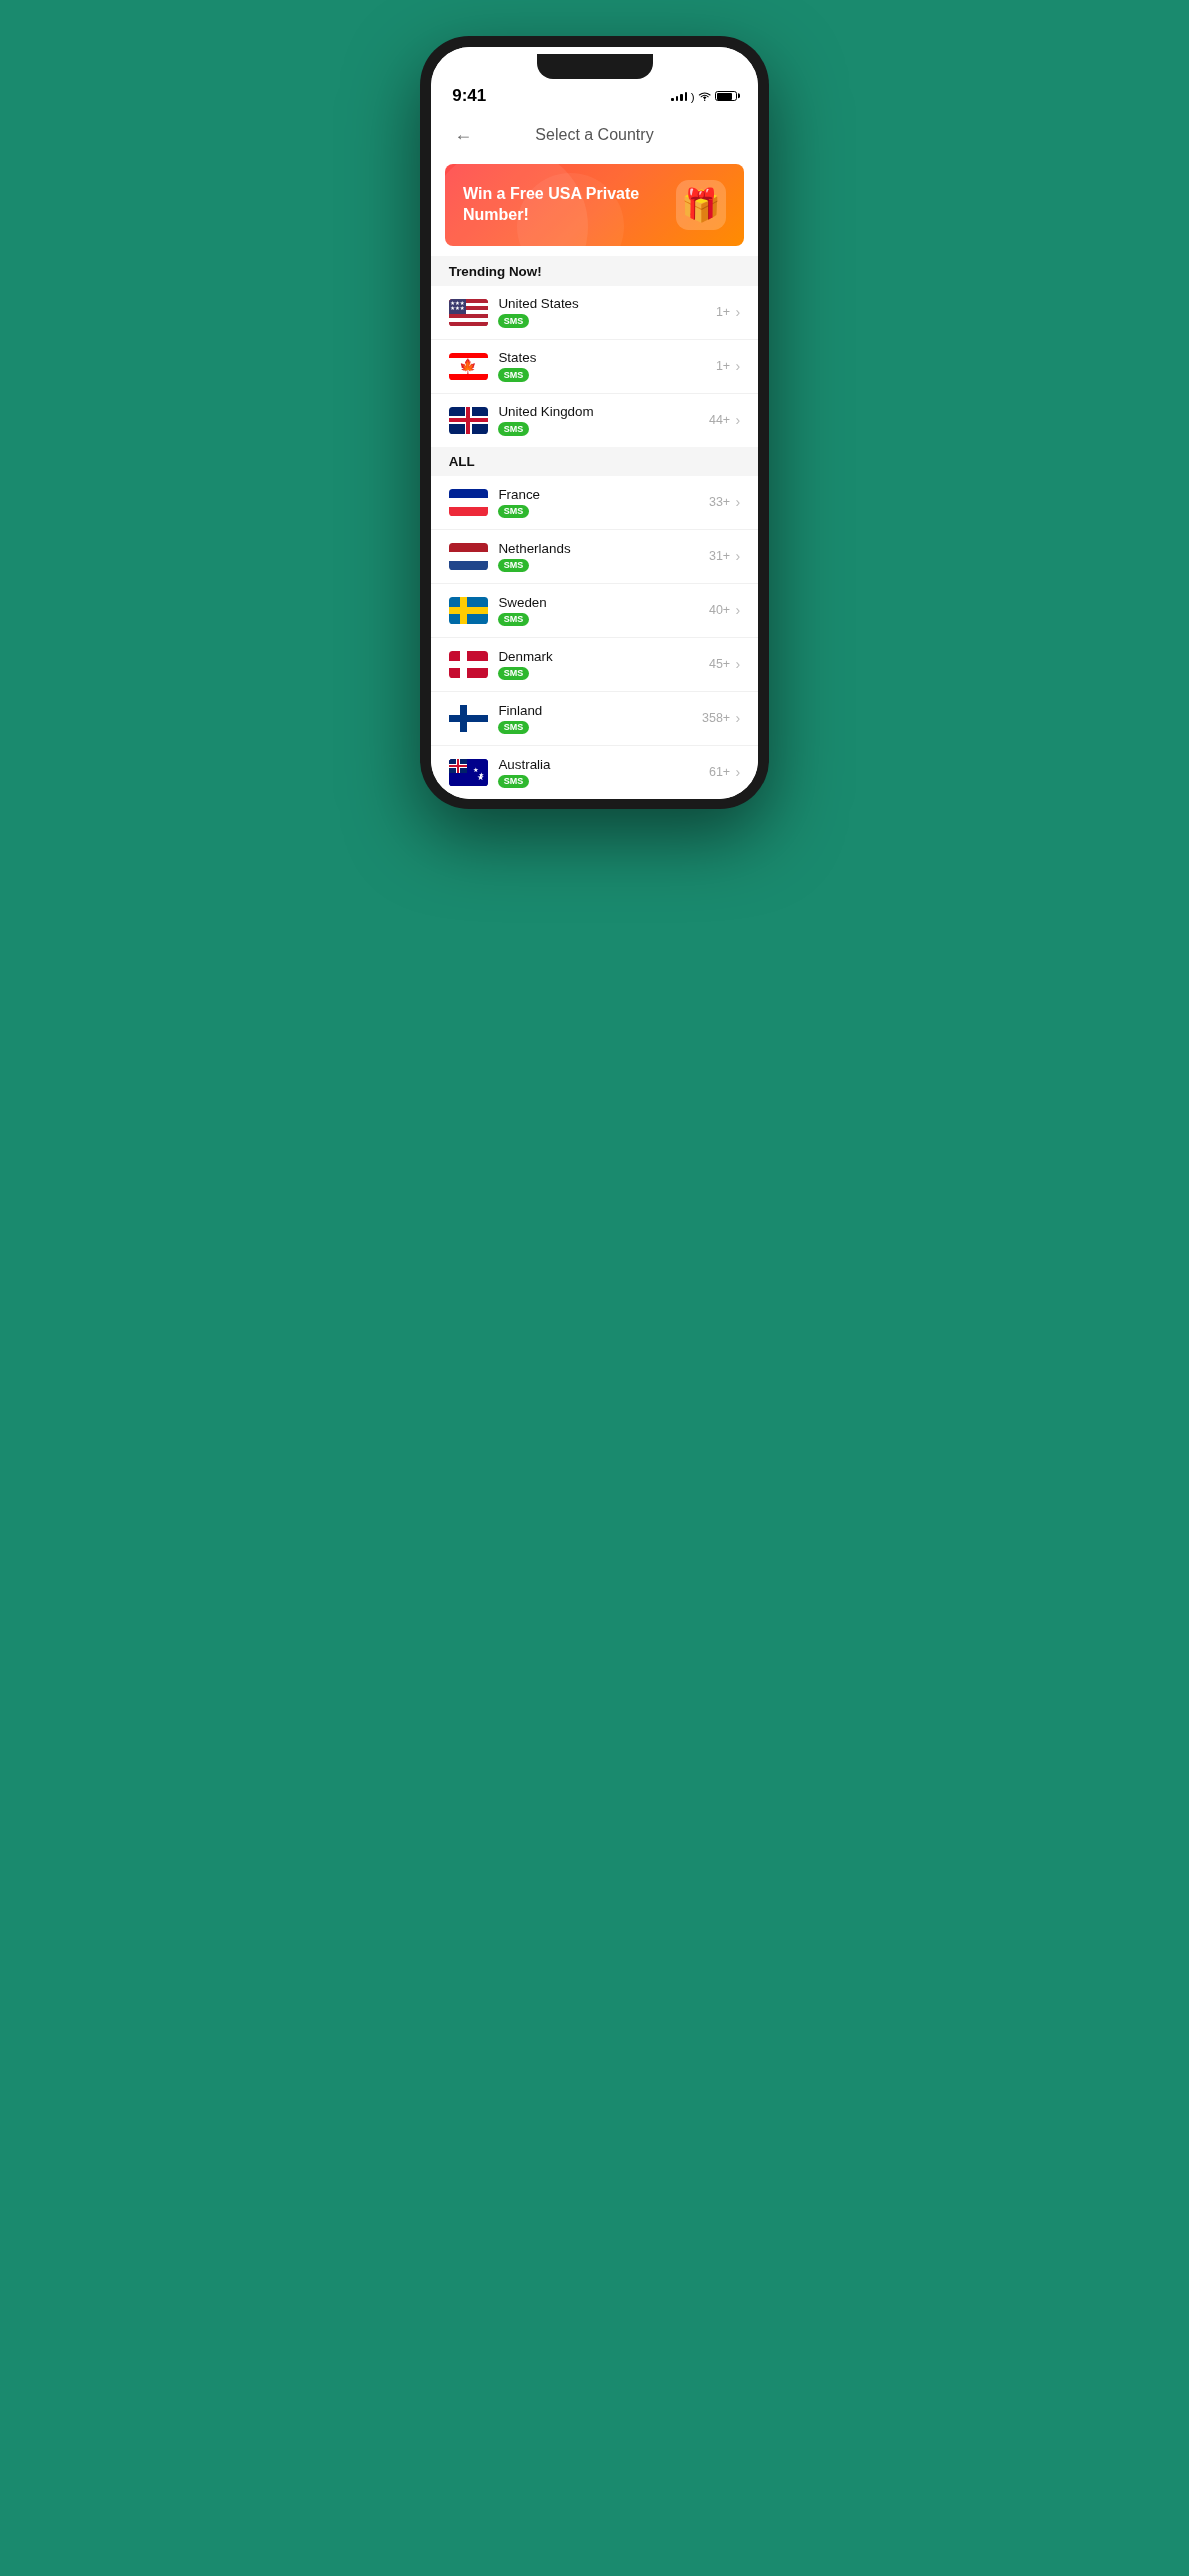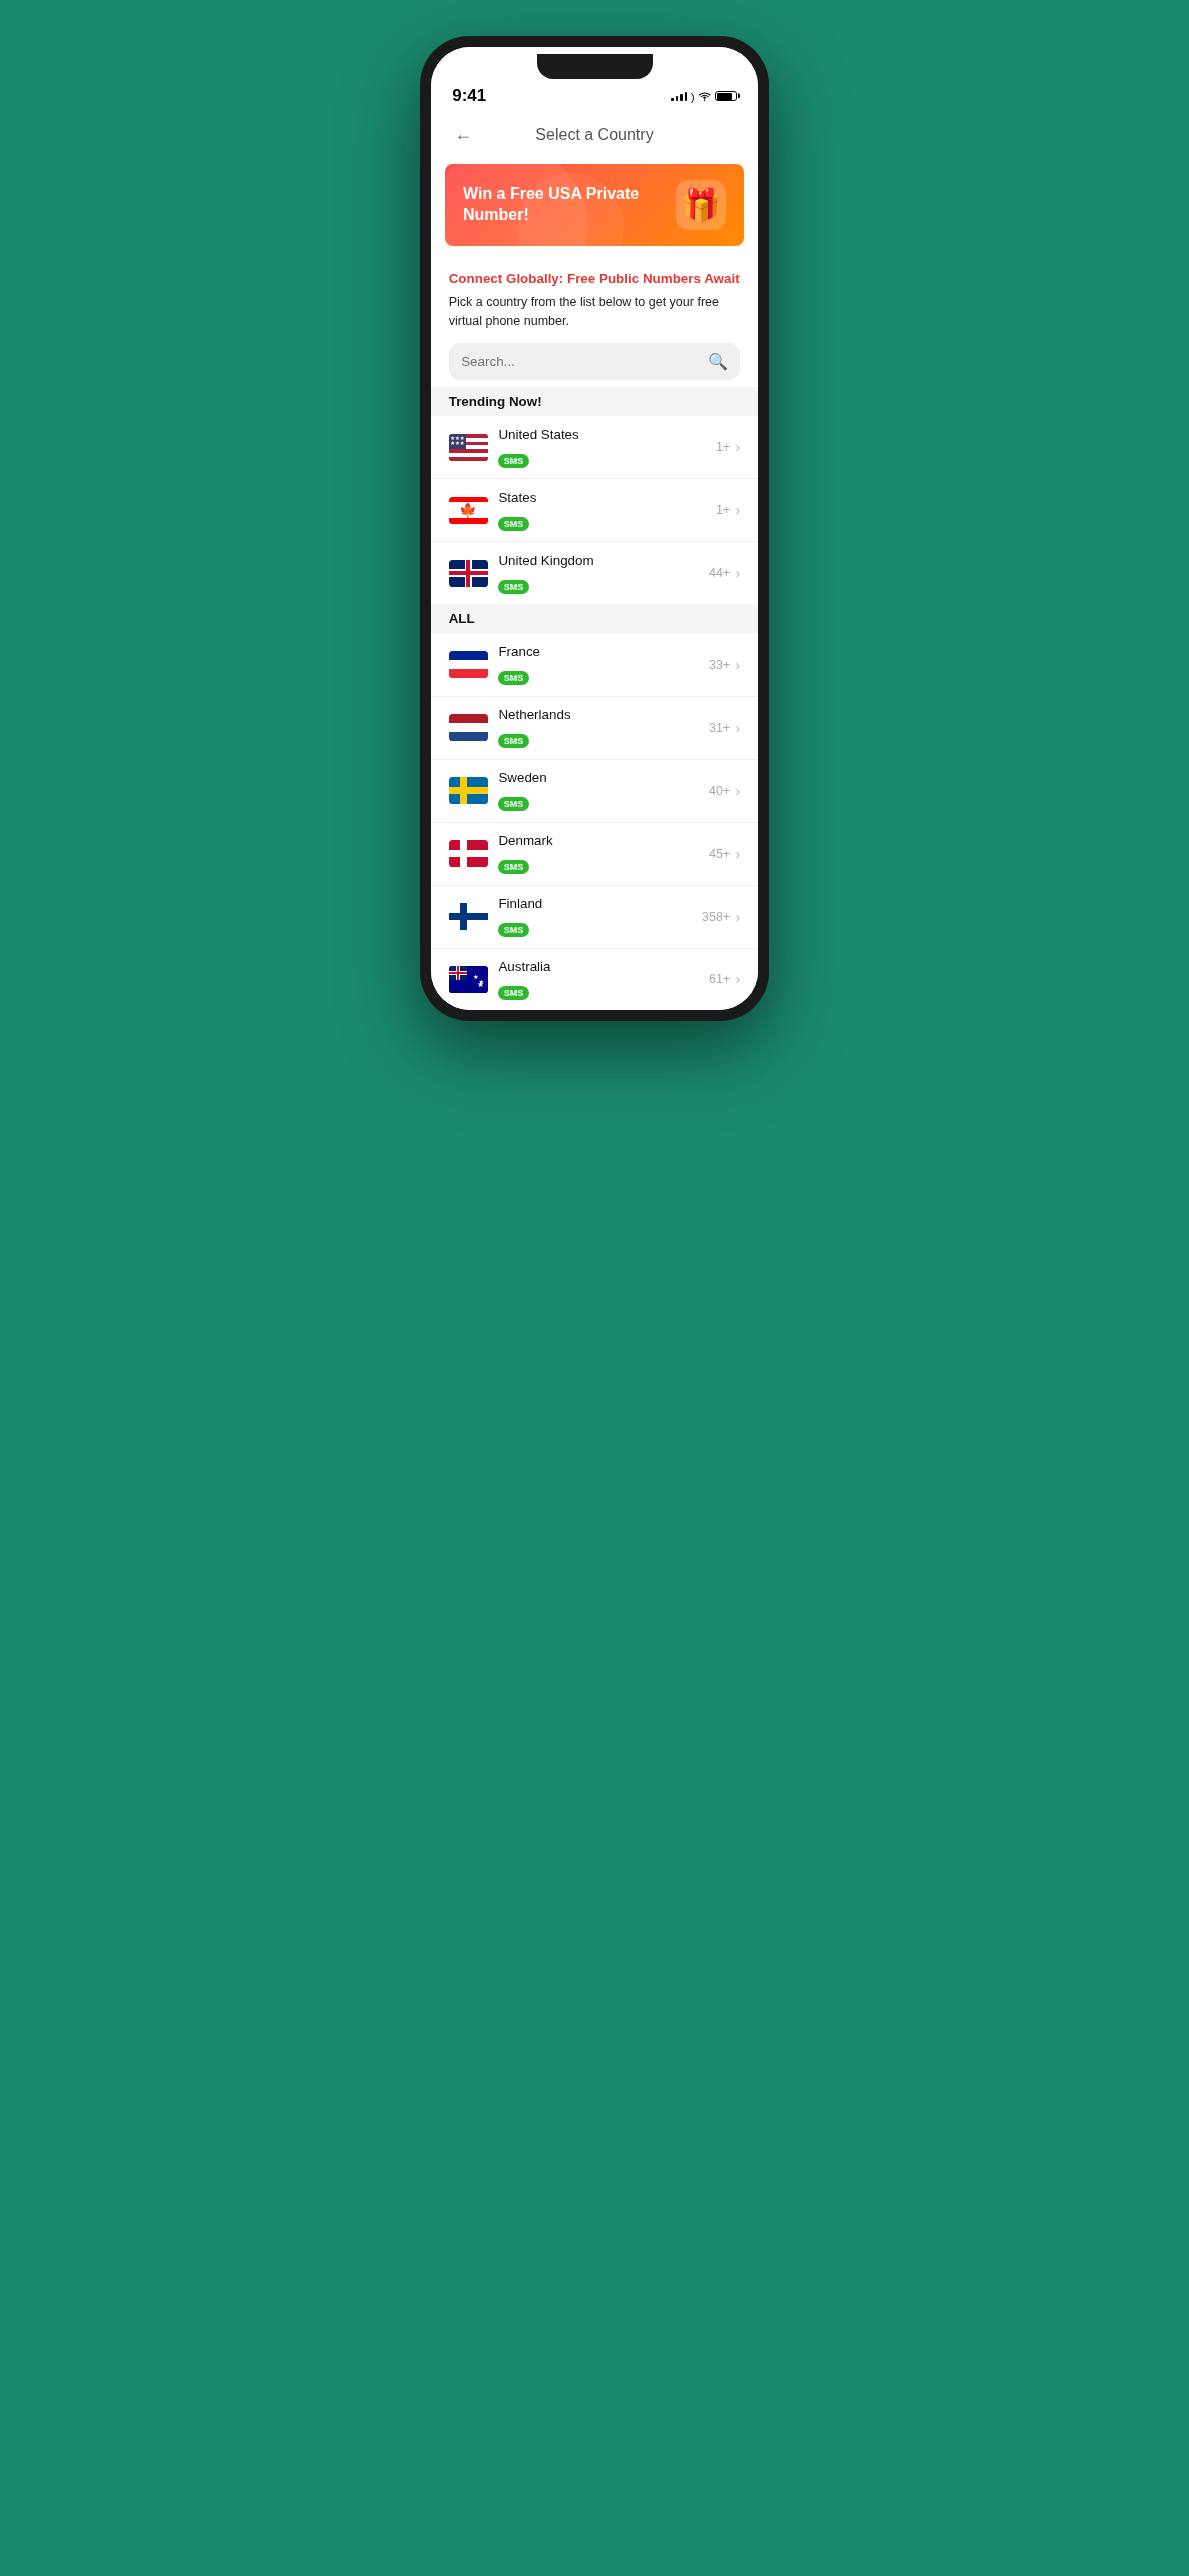--- a/index.html
+++ b/index.html
@@ -253,21 +253,21 @@
       margin-right: 10.7px;
       flex-shrink: 0;
       overflow: hidden;
       display: flex;
       flex-direction: column;
     }
     .country-info {
       flex: 1;
       display: flex;
       flex-direction: column;
-      gap: 12px;
+      gap: 3px;
     }
     .country-name {
       font-size: 13.4px;
       color: #111;
       font-weight: 500;
     }
     .sms-badge {
       background: #2eb82e;
       color: #fff;
       font-size: 9px;
@@ -497,28 +497,20 @@
         </div>
         <span class="header-title">Select a Country</span>
         <div style="width:29px"></div>
       </div>
 
       <div class="promo-banner">
         <span class="promo-text">Win a Free USA Private Number!</span>
         <div class="gift-icon">🎁</div>
       </div>
 
-      <div class="content-section">
-        <div class="section-heading">Connect Globally: Free Public Numbers Await</div>
-        <div class="section-desc">Pick a country from the list below to get your free virtual phone number.</div>
-        <div class="search-container">
-          <input class="search-input" type="text" placeholder="Search..." style="">
-          <span class="search-icon">🔍</span>
-        </div>
-      </div>
 
       <div class="list-section-header">Trending Now!</div>
       <div class="country-list">
 
         <div class="country-item">
           <div class="flag flag-usa">
             <div style="position:absolute;inset:0;display:flex;flex-direction:column;">
               <div style="flex:1;background:#B22234"></div>
               <div style="flex:1;background:#fff"></div>
               <div style="flex:1;background:#B22234"></div>

